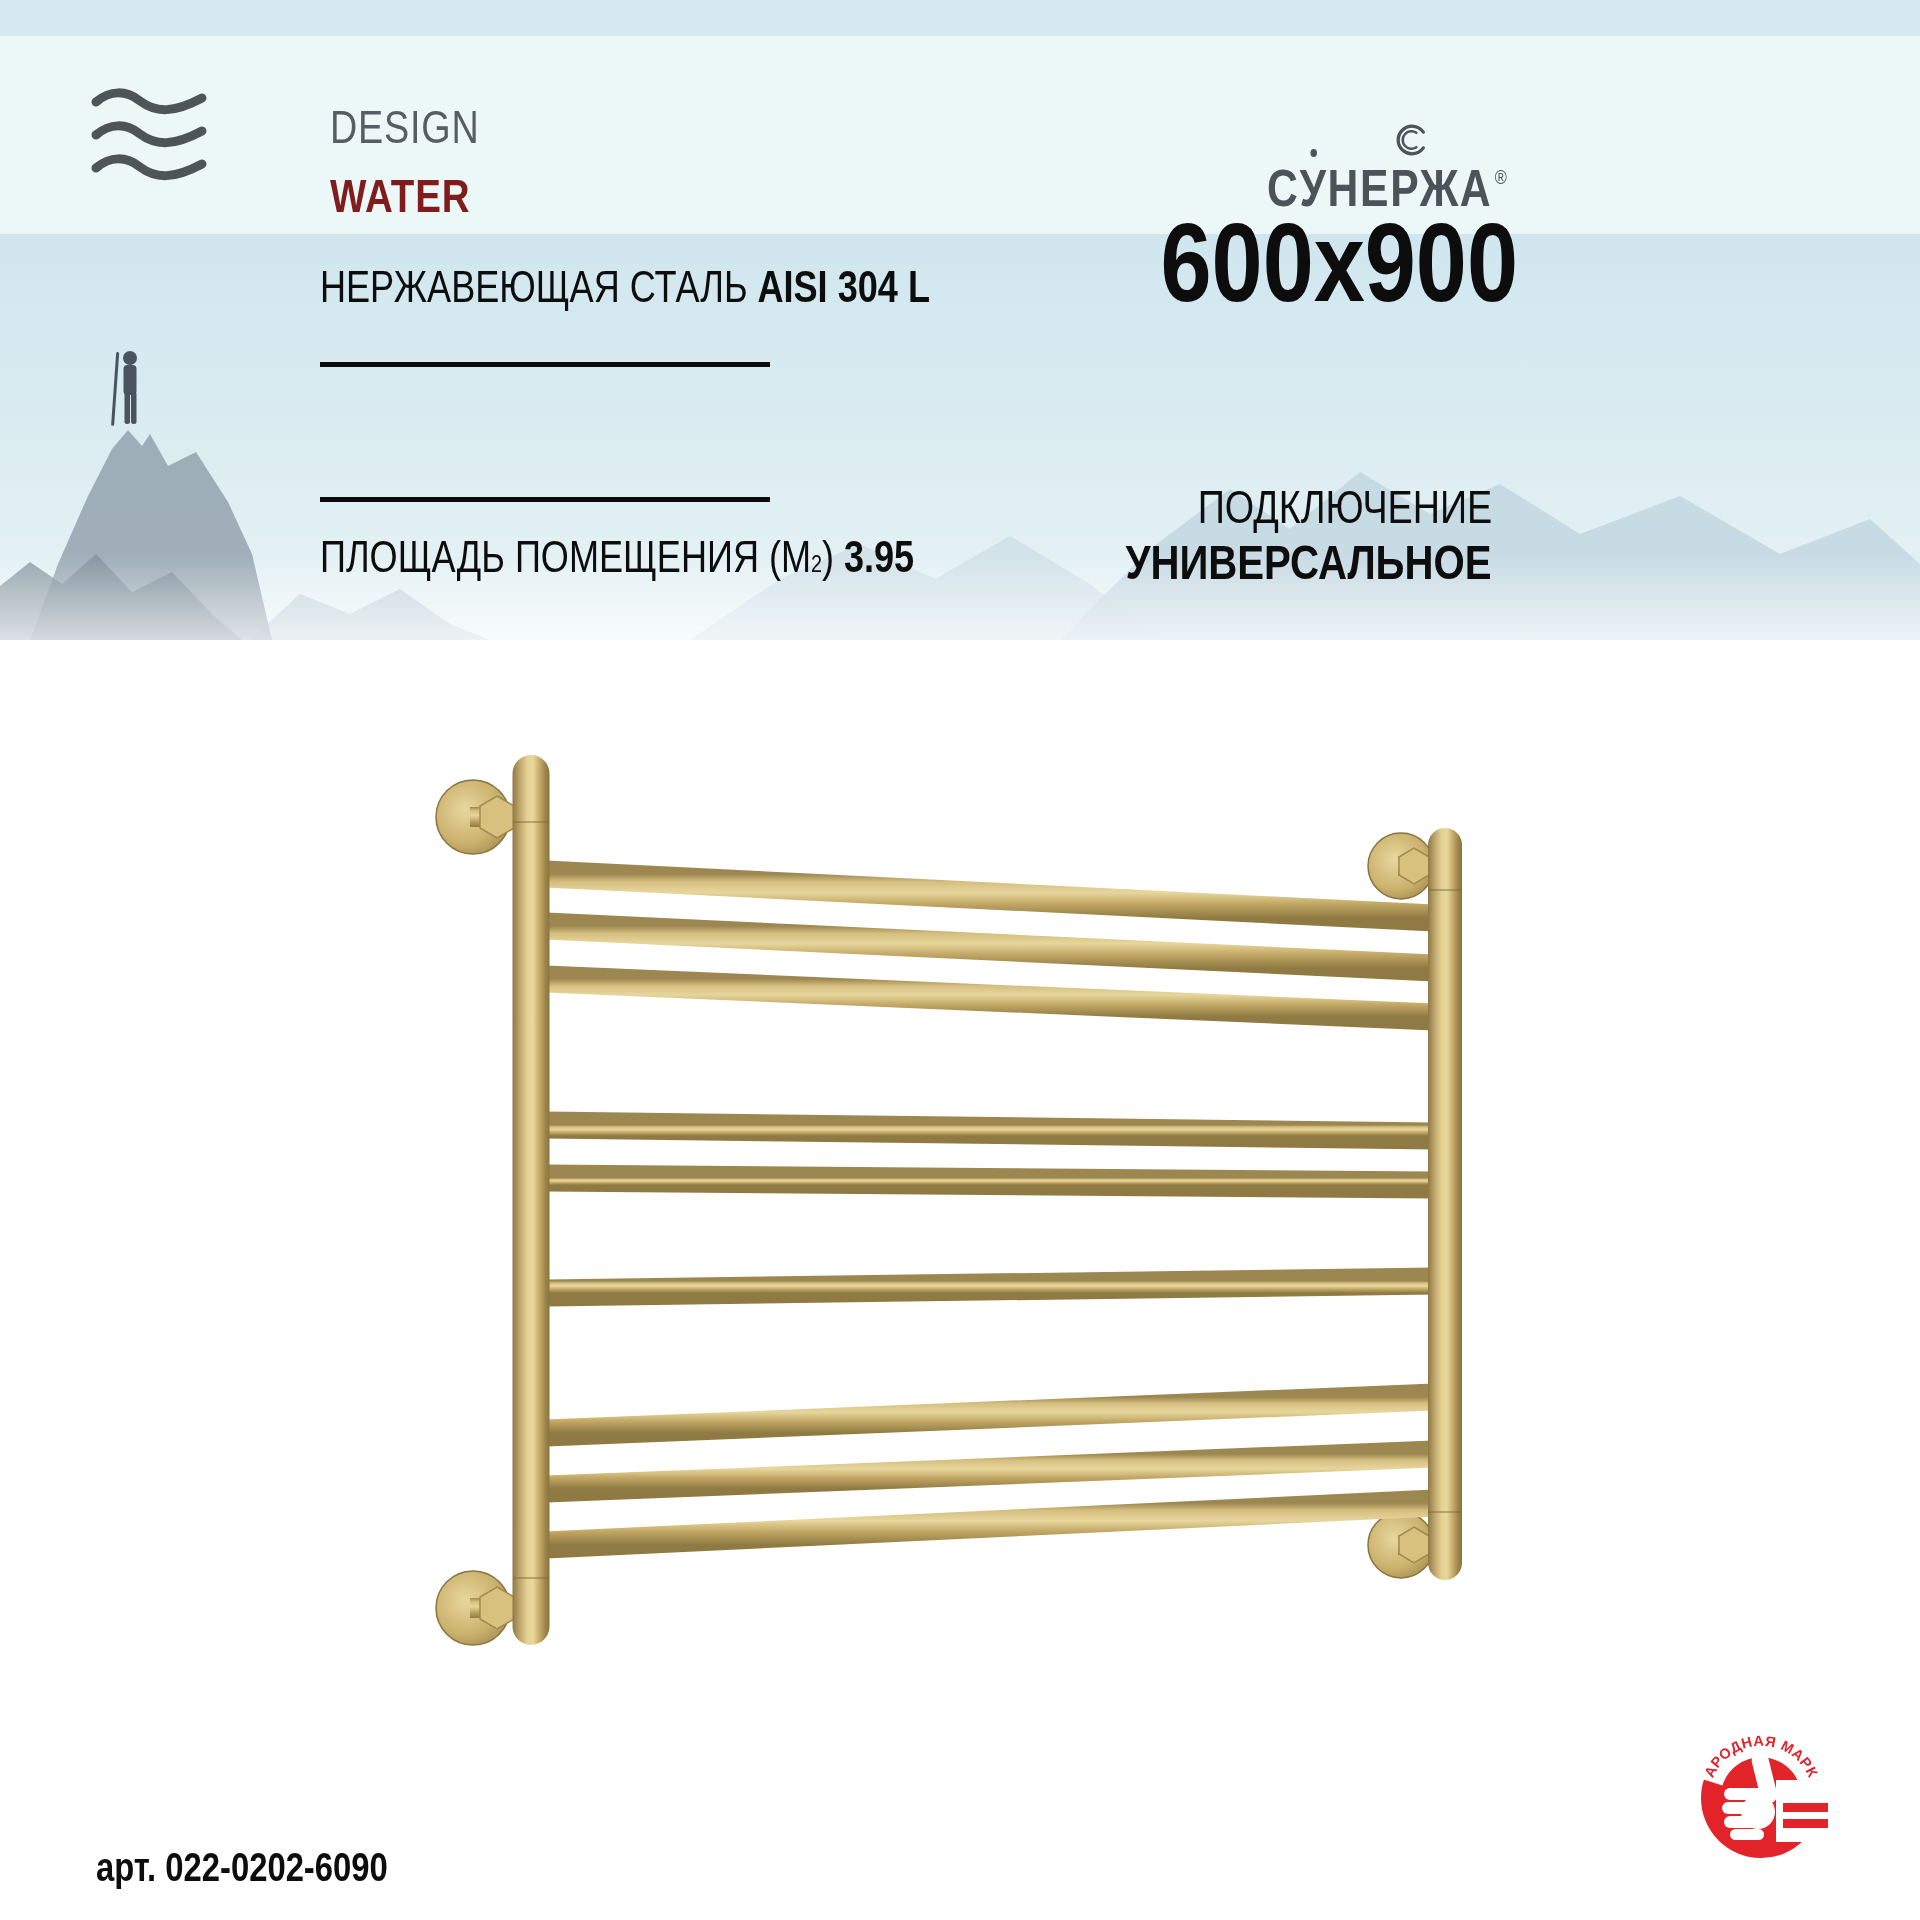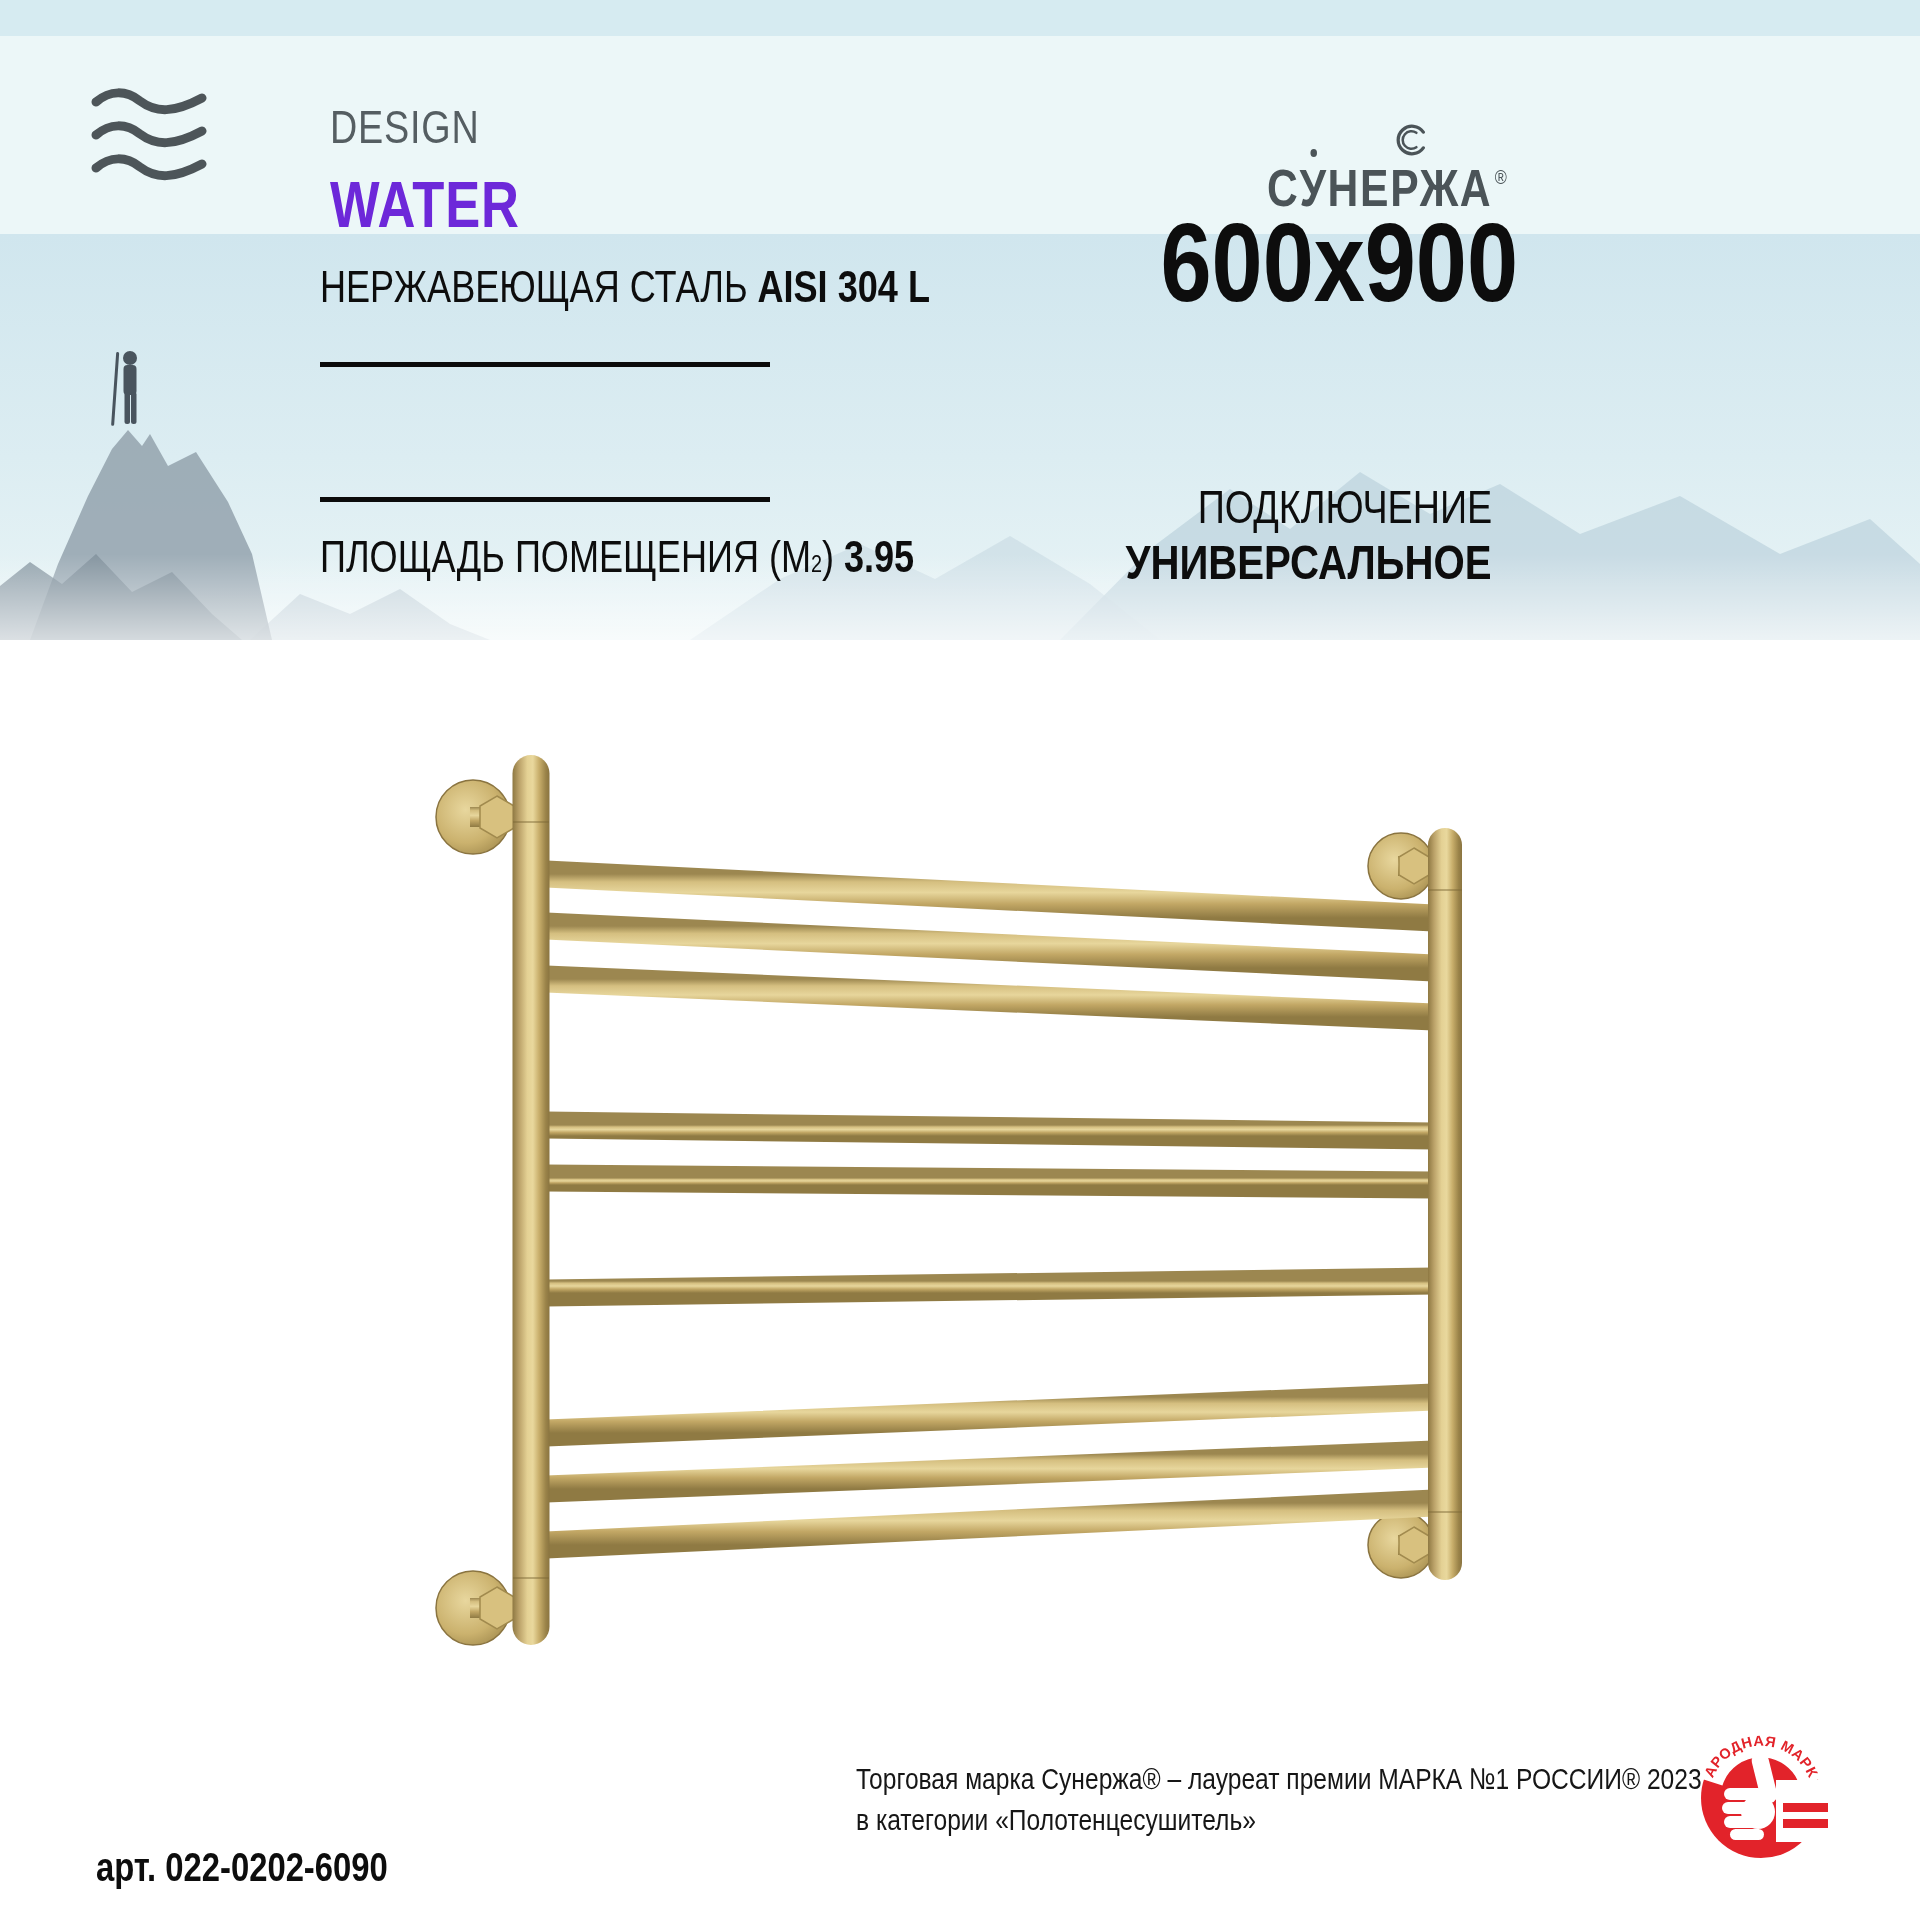--- a/index.html
+++ b/index.html
@@ -9,21 +9,21 @@
   
   .band1{left:0;top:0;width:1920px;height:36px;background:#d6ebf1;}
   .band2{left:0;top:36px;width:1920px;height:198px;background:#ecf7f8;}
   .band3{left:0;top:234px;width:1920px;height:406px;background:linear-gradient(180deg,#d0e6ee 0%,#dcedf2 55%,#e9f4f6 100%);}
   .scenery{left:0;top:0;width:1920px;height:406px;}
   
   .cond{display:inline-block;transform:scaleX(.82);transform-origin:0 50%;white-space:nowrap;}
   .cond-r{display:inline-block;transform:scaleX(.82);transform-origin:100% 50%;white-space:nowrap;}
   
   .design-line1{left:330px;top:64px;font-size:46px;font-weight:400;color:#555e62;letter-spacing:1px;}
-  .design-line2{left:330px;top:132px;font-size:64px;font-weight:700;color:#6d28d9;letter-spacing:1px;}
+  .design-line2{left:330px;top:132px;font-size:47px;font-weight:700;color:#7f1d1d;letter-spacing:1px;}
   
   .brand{left:1262px;top:88px;height:92px;display:flex;align-items:center;flex-direction:column;}
   .brand-text{font-size:52px;font-weight:700;color:#4b5458;letter-spacing:2px;margin-left:5px;position:relative;top:2px;}
   .brand-u{position:relative;display:inline-block;}
   .brand-u .dot{position:absolute;left:50%;top:-9px;width:8px;height:8px;border-radius:50%;background:#4b5458;transform:translateX(-50%);}
   .brand-reg{font-size:20px;font-weight:400;color:#4b5458;position:relative;top:-22px;margin-left:3px;}
   
   .spec-row{left:320px;font-size:44px;color:#0d0d0d;}
   .spec-light{font-weight:400;}
   .spec-bold{font-weight:700;margin-left:12px;}
@@ -190,24 +190,20 @@
         <line x1="1428" y1="890" x2="1462" y2="890"></line>
         <line x1="1428" y1="1512" x2="1462" y2="1512"></line>
       </g>
     </g>
   </svg>
 
   <div class="abs sku">
     <span class="cond">арт. 022-0202-6090</span>
   </div>
 
-  <div class="abs award">
-    <div><span class="cond">Торговая марка Сунержа® – лауреат премии МАРКА №1 РОССИИ® 2023</span></div>
-    <div><span class="cond">в категории «Полотенцесушитель»</span></div>
-  </div>
 
   <svg class="abs badge-svg" viewBox="0 0 152 152">
     <defs>
       <path id="badgeArc" d="M25.5,57.9 A52,52 0 0 1 124.5,57.9" fill="none"></path>
     </defs>
     <circle cx="75" cy="74" r="60" fill="#e2232a"></circle>
     <path d="M25.5,57.9 A52,52 0 0 1 124.5,57.9" fill="none" stroke="#ffffff" stroke-width="23"></path>
     <text font-family="Liberation Sans, sans-serif" font-size="14.5" font-weight="700" fill="#e2232a" letter-spacing="0.5">
       <textPath href="#badgeArc" startOffset="50%" text-anchor="middle">НАРОДНАЯ МАРКА</textPath>
     </text>

